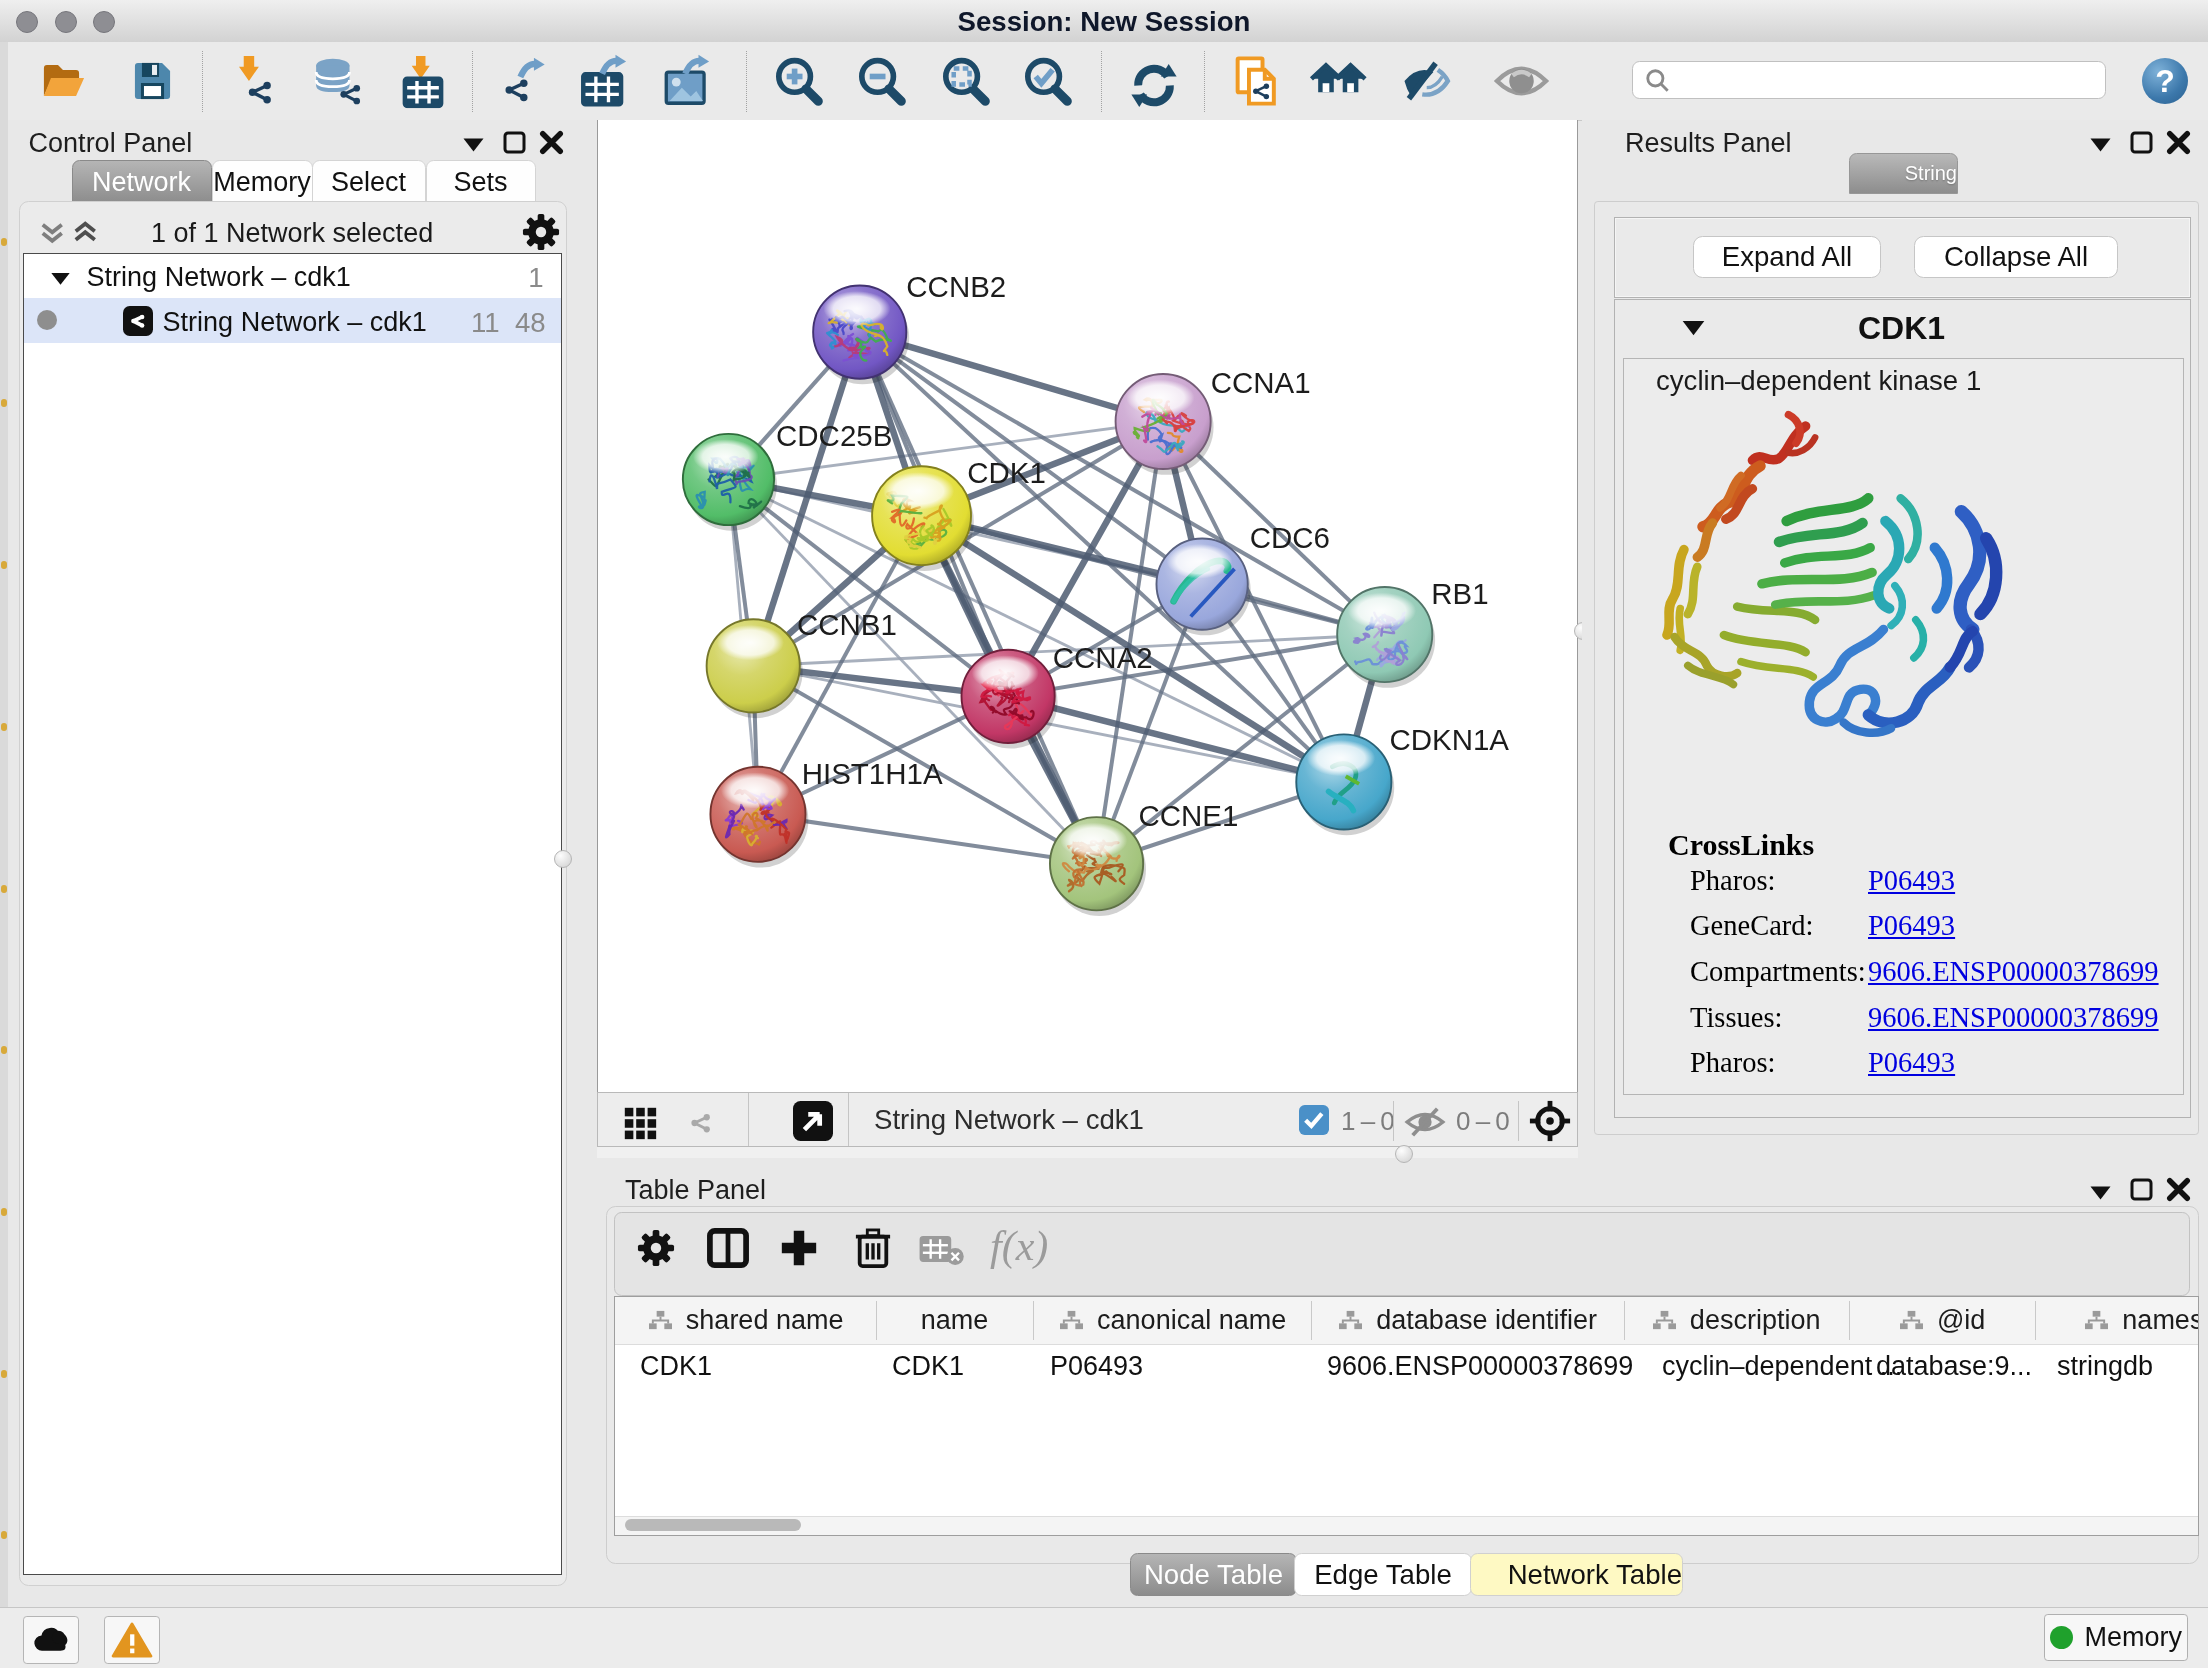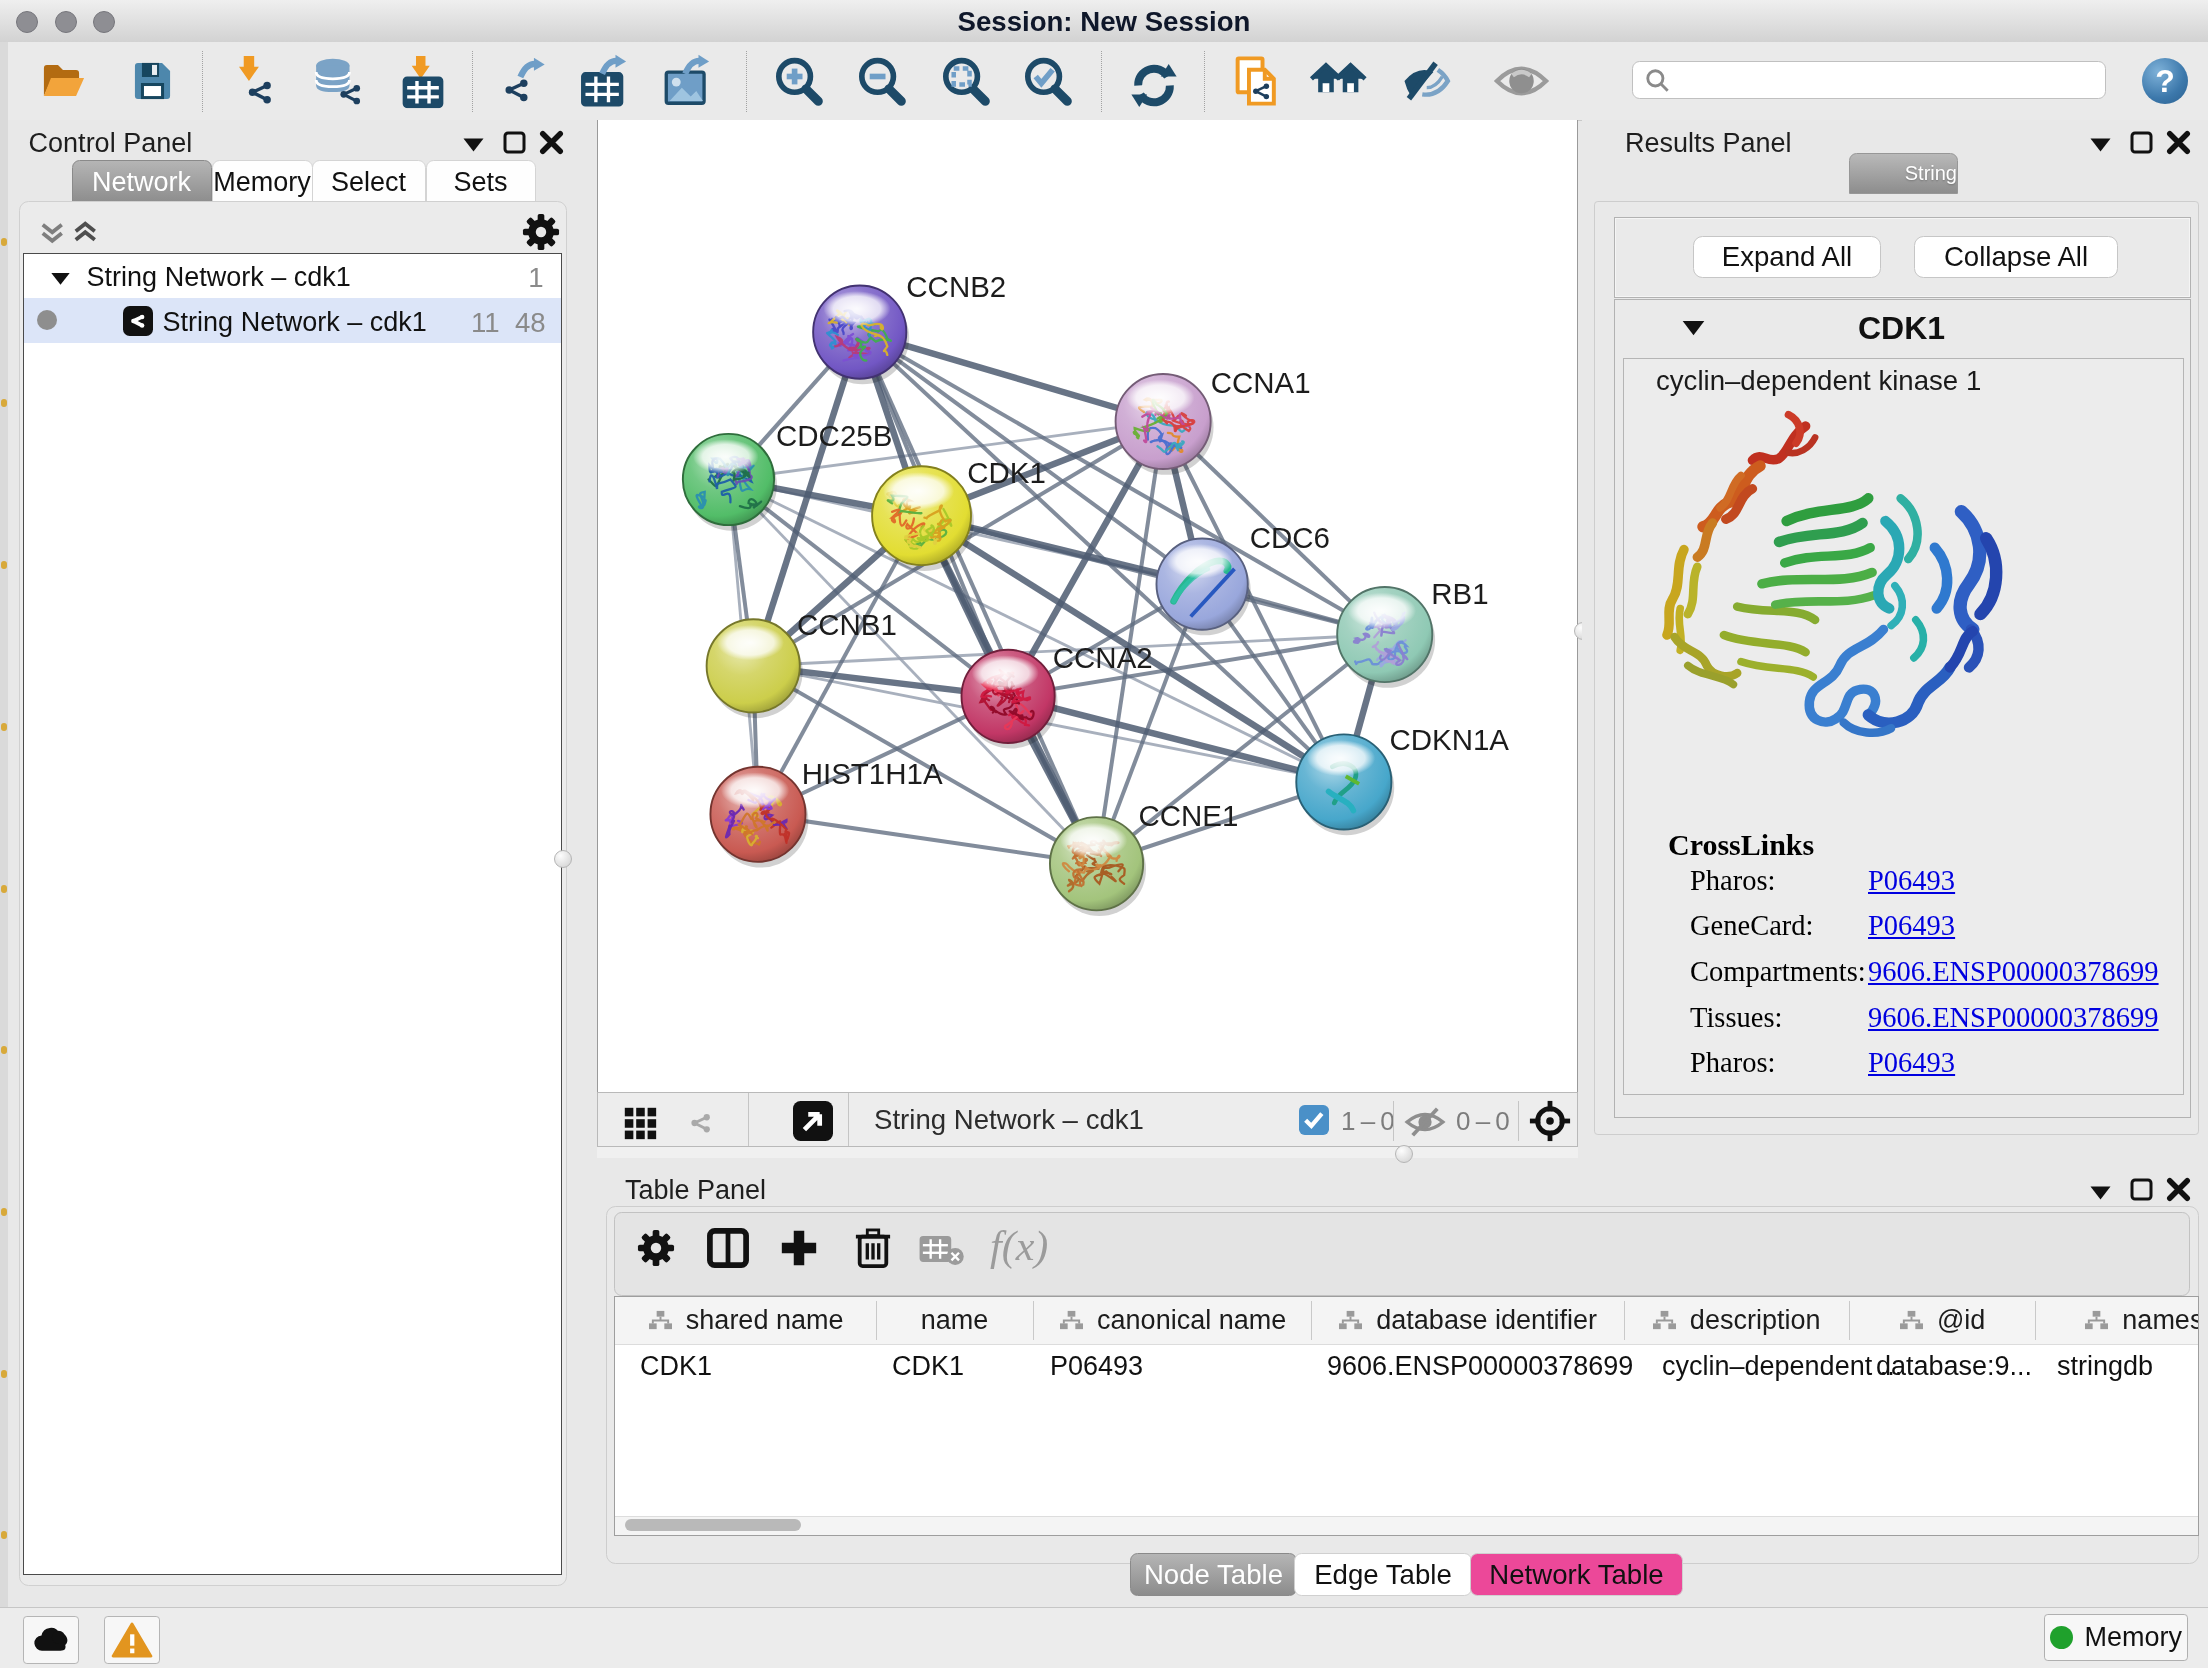--- a/index.html
+++ b/index.html
@@ -169,20 +169,21 @@
     <div style="position:absolute;left:304px;top:40px;width:112px;height:42px;background:#fefefe;color:#111;border:1px solid #d4d4d4;border-radius:7.6px 7.6px 0 0;font-size:27px;text-align:center;line-height:42px">Select</div>
     <div style="position:absolute;left:418px;top:40px;width:108px;height:42px;background:#fefefe;color:#111;border:1px solid #d4d4d4;border-radius:7.6px 7.6px 0 0;font-size:27px;text-align:center;line-height:42px">Sets</div>
     <div style="position:absolute;left:11.4px;top:81px;width:546px;height:1383px;background:#ebebeb;border:1px solid #d0d0d0;border-radius:9.5px"></div>
     <div style="position:absolute;left:23px;top:91px;width:523px;height:42px">
       <div style="position:absolute;left:7.6px;top:6.7px"><svg width="28.5" height="28.5" viewBox="0 0 30 30" style="">
           <path d="M5 7 L15 15 L25 7 M5 16 L15 24 L25 16" fill="none" stroke="#7e7e7e" stroke-width="4"></path>
         </svg></div>
       <div style="position:absolute;left:40px;top:6.7px"><svg width="28.5" height="28.5" viewBox="0 0 30 30" style="">
           <path d="M5 14 L15 6 L25 14 M5 23 L15 15 L25 23" fill="none" stroke="#4e4e4e" stroke-width="4"></path>
         </svg></div>
+      <div style="position:absolute;left:0;top:6.7px;width:523px;text-align:center;font-size:27px;color:#1a1a1a">1 of 1 Network selected</div>
       <div style="position:absolute;left:491px;top:1.9px"><svg width="38" height="38" viewBox="0 0 40 40" style="">
           <g fill="#111">
             <rect x="16.5" y="1" width="7" height="10" rx="2" transform="rotate(0 20 20)"></rect>
             <rect x="16.5" y="1" width="7" height="10" rx="2" transform="rotate(45 20 20)"></rect>
             <rect x="16.5" y="1" width="7" height="10" rx="2" transform="rotate(90 20 20)"></rect>
             <rect x="16.5" y="1" width="7" height="10" rx="2" transform="rotate(135 20 20)"></rect>
             <rect x="16.5" y="1" width="7" height="10" rx="2" transform="rotate(180 20 20)"></rect>
             <rect x="16.5" y="1" width="7" height="10" rx="2" transform="rotate(225 20 20)"></rect>
             <rect x="16.5" y="1" width="7" height="10" rx="2" transform="rotate(270 20 20)"></rect>
             <rect x="16.5" y="1" width="7" height="10" rx="2" transform="rotate(315 20 20)"></rect>
@@ -783,21 +784,21 @@
       <div style="position:absolute;left:435px;top:54px;font-size:27px;color:#111">P06493</div>
       <div style="position:absolute;left:712px;top:54px;font-size:27px;color:#111">9606.ENSP00000378699</div>
       <div style="position:absolute;left:1047px;top:54px;font-size:27px;color:#111">cyclin–dependent ...</div>
       <div style="position:absolute;left:1261px;top:54px;font-size:27px;color:#111">database:9...</div>
       <div style="position:absolute;left:1442px;top:54px;font-size:27px;color:#111">stringdb</div>
       <div style="position:absolute;left:0;top:219px;width:100%;height:19px;background:#f4f4f4;border-top:1px solid #ddd"></div>
       <div style="position:absolute;left:9.5px;top:222px;width:176px;height:12.4px;background:#b9b9b9;border-radius:6.7px"></div>
     </div>
     <div style="position:absolute;left:532px;top:395px;width:165px;height:41px;background:linear-gradient(#b5b5b5,#8c8c8c);color:#fff;border:1px solid #8a8a8a;border-radius:7.6px;font-size:27.6px;text-align:center;line-height:41px">Node Table</div>
     <div style="position:absolute;left:696px;top:395px;width:176px;height:41px;background:#fff;color:#111;border:1px solid #d0d0d0;border-radius:7.6px;font-size:27.6px;text-align:center;line-height:41px">Edge Table</div>
-    <div style="position:absolute;left:872px;top:395px;width:211px;height:41px;background:#ec4899;color:#111;border:1px solid #d0d0d0;border-radius:7.6px;font-size:27.6px;text-align:center;line-height:41px">Network Table</div>
+    <div style="position:absolute;left:872px;top:395px;width:211px;height:41px;background:#fef9c3;color:#111;border:1px solid #d0d0d0;border-radius:7.6px;font-size:27.6px;text-align:right;line-height:41px">Network Table</div>
   </div>
 <div style="position:absolute;left:0;top:1607px;width:2208px;height:61px;background:#ececec;border-top:1px solid #c6c6c6"></div>
 <div style="position:absolute;left:23px;top:1616px;width:54px;height:46px;background:#f7f7f7;border:1.9px solid #b5b5b5;border-radius:3.8px;display:flex;align-items:center;justify-content:center">
     <svg width="38" height="28.5" viewBox="0 0 40 30" style="">
       <path d="M11 26 a8 8 0 0 1 -1 -16 a10 10 0 0 1 19 -2 a7 7 0 0 1 6 12 q2 6 -5 6 Z" fill="#111"></path>
       <circle cx="28" cy="12" r="7" fill="#111"></circle>
     </svg>
   </div>
 <div style="position:absolute;left:104px;top:1616px;width:54px;height:46px;background:#f7f7f7;border:1.9px solid #b5b5b5;border-radius:3.8px;display:flex;align-items:center;justify-content:center">
     <svg width="42" height="36" viewBox="0 0 44 38" style="">

